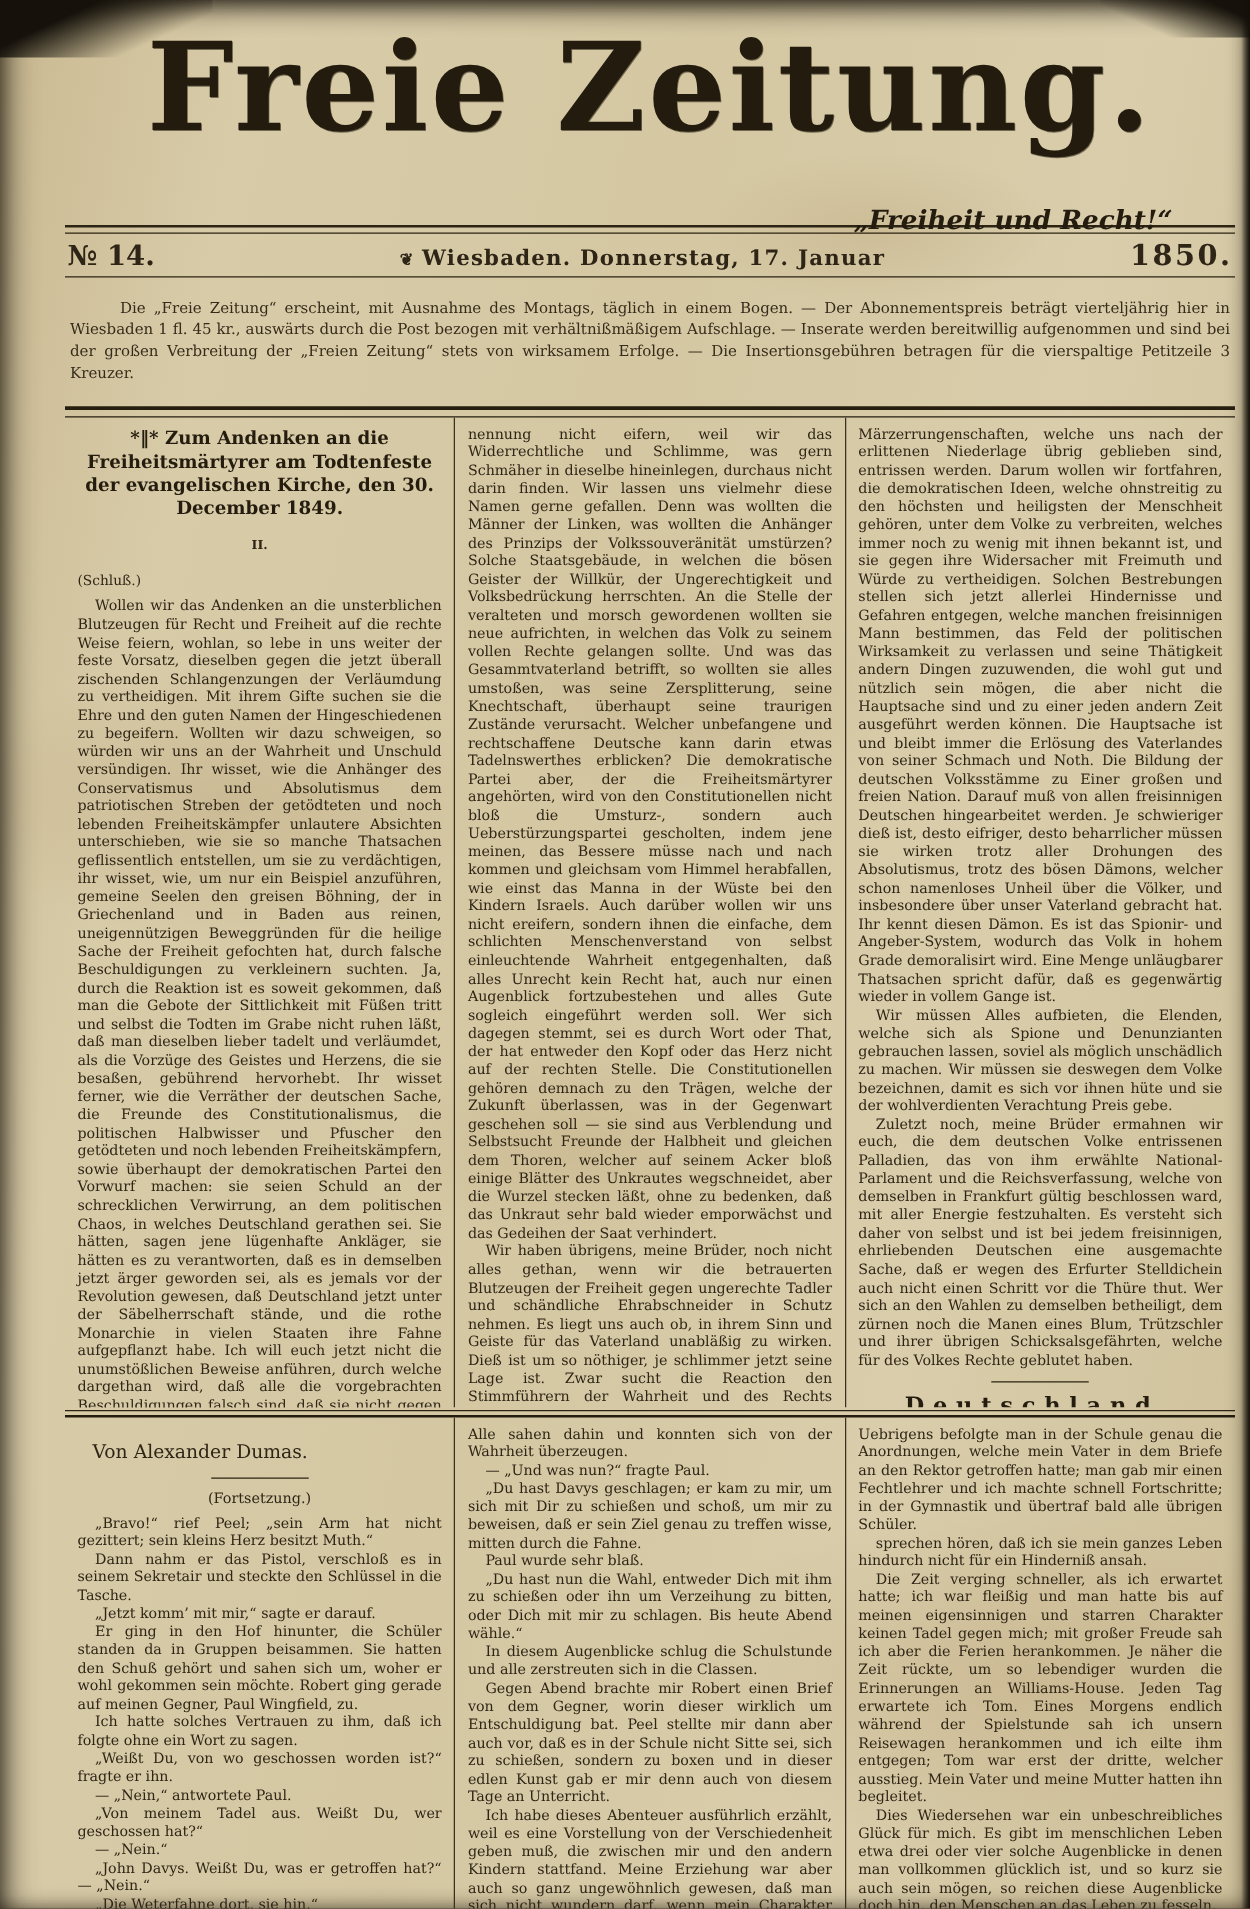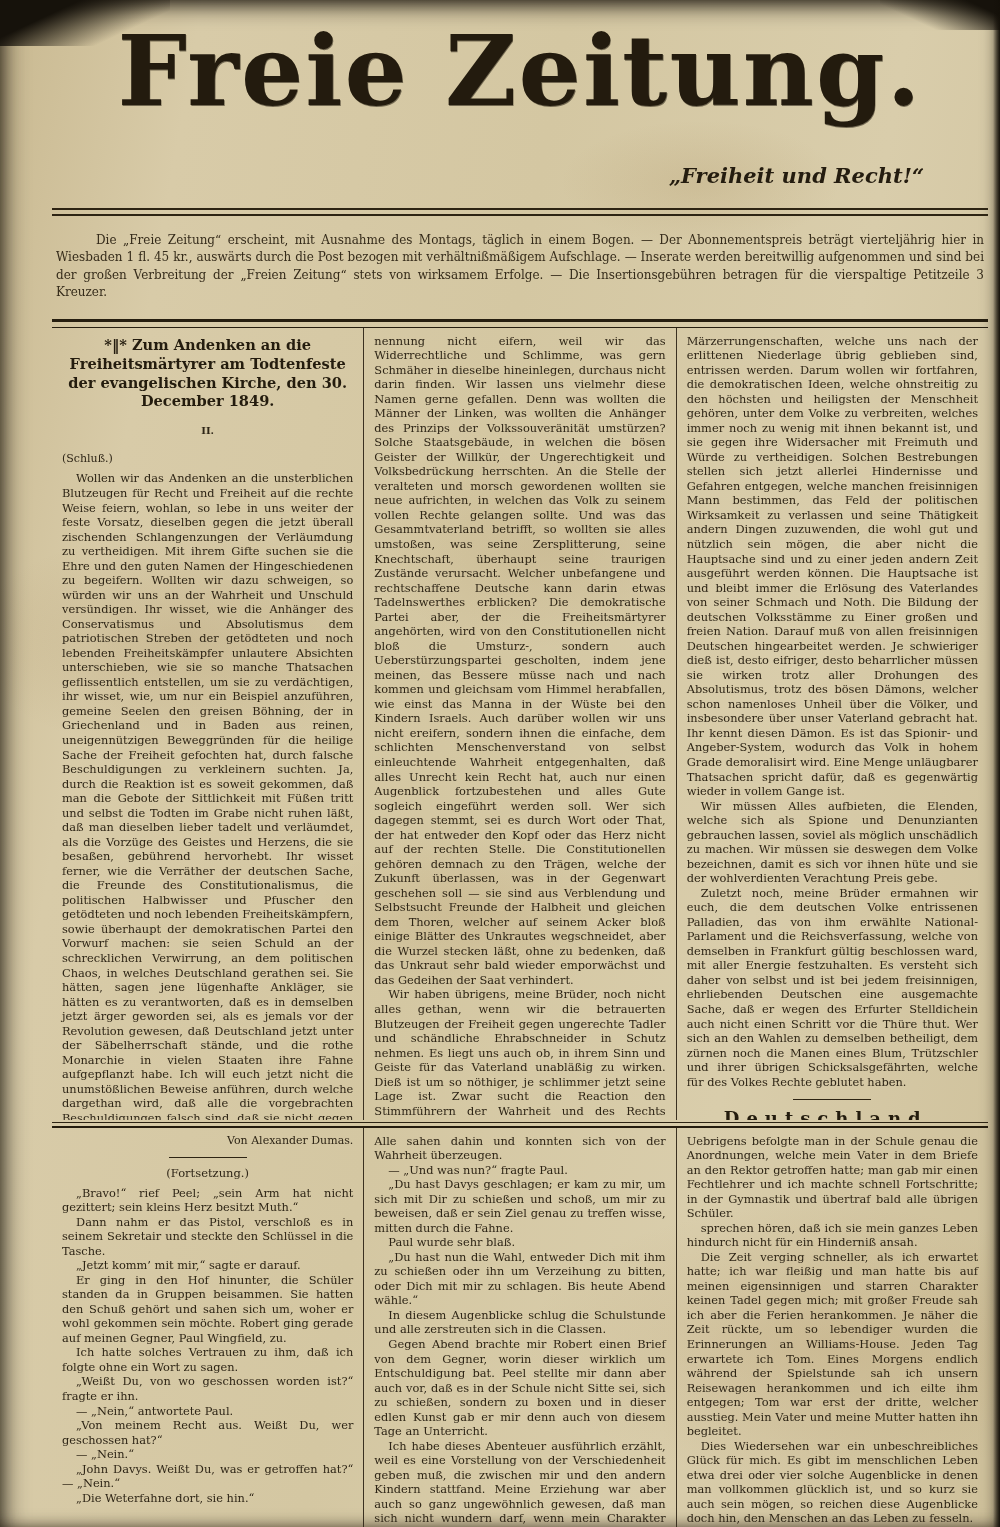--- a/index.html
+++ b/index.html
@@ -21,28 +21,28 @@
   }
   .corner-tl{position:absolute;top:0;left:0;width:170px;height:46px;
     background:linear-gradient(155deg,#16120b 30%,rgba(22,18,11,0) 72%);pointer-events:none;}
   .corner-tr{position:absolute;top:0;right:0;width:120px;height:30px;
     background:linear-gradient(205deg,#16120b 18%,rgba(22,18,11,0) 70%);pointer-events:none;}
   .edge-r{position:absolute;top:0;right:0;width:7px;height:100%;background:linear-gradient(to left,#141009,rgba(20,16,9,0));}
 
   .inner{position:absolute;left:52px;right:12px;top:0;}
 
   
-  .masthead{position:relative;height:208px;text-decoration:underline;}
+  .masthead{position:relative;height:180px;text-decoration:underline;}
   .m-title{
     margin:0;position:absolute;left:0;right:0;top:22px;text-align:center;
     font-size:98px;line-height:1;font-weight:700;letter-spacing:2px;color:#231b0e;
     text-shadow:0.6px 0.8px 0 rgba(35,27,14,0.55);
     font-family:"DejaVu Serif","Liberation Serif",serif;font-style:normal;
   }
-  .m-motto{position:absolute;right:64px;top:163px;font-size:21px;font-weight:700;font-style:italic;color:#241c0f;}
+  .m-motto{position:absolute;right:50px;top:163px;font-size:21px;font-weight:700;font-style:italic;color:#241c0f;}
 
   .rule-pair{border-top:2px solid #2d2413;border-bottom:1.5px solid #2d2413;height:4px;}
   .rule-single{border-top:1.5px solid #2d2413;height:0;}
   .rule-heavy{border-top:3px solid #261e0f;border-bottom:1.5px solid #261e0f;height:5px;}
 
   .dateline{display:flex;align-items:baseline;justify-content:space-between;padding:4px 2px 3px 2px;}
   .d-issue{font-size:22px;font-weight:700;}
   .d-place{font-size:17px;font-weight:700;letter-spacing:1px;}
   .d-mark{font-size:13px;margin-right:6px;}
   .d-year{font-size:23px;font-weight:700;letter-spacing:2px;}
@@ -61,21 +61,21 @@
 
   .art-title{margin:2px 0 14px 0;font-size:14.6px;line-height:1.3;font-weight:700;text-align:center;color:#241c0e;}
   .art-part{margin:6px 0 2px 0;text-align:center;font-weight:700;font-size:10px;}
   .art-sub{margin:16px 0 6px 0;font-size:11px;}
 
   .divider{width:78px;border-top:1.5px solid #2d2413;margin:10px auto 8px auto;}
 
   .de-head{margin:6px 0 6px 0;text-align:center;font-size:18px;font-weight:700;letter-spacing:7px;color:#241c0e;}
 
   .feui-title{margin:4px 0 2px 0;font-size:17px;font-weight:700;text-align:center;color:#241c0e;}
-  .feui-by{margin:0;text-align:right;font-size:11px;}
+  .feui-by{margin:12px;text-align:left;font-size:15px;}
   .feui-cont{margin:2px 0 6px 0;text-align:center;font-size:11.5px;}
 
   .section-rule{border-top:1px solid #2d2413;border-bottom:2.5px solid #241c0e;height:3px;margin-top:2px;}
 </style>
 </head>
 <body>
 
 <div class="page">
   <div class="corner-tl"></div>
   <div class="corner-tr"></div>
@@ -83,20 +83,25 @@
 
   <div class="inner">
 
     <header class="masthead">
       <h1 class="m-title">Freie Zeitung.</h1>
       <div class="m-motto">„Freiheit und Recht!“</div>
     </header>
 
     <div class="rule-pair"></div>
 
+    <div class="dateline">
+      <span class="d-issue">№ 14.</span>
+      <span class="d-place"><span class="d-mark">❦</span><span>Wiesbaden.  Donnerstag, 17. Januar</span></span>
+      <span class="d-year">1850.</span>
+    </div>
 
     <div class="rule-single"></div>
 
     <p class="imprint">Die „Freie Zeitung“ erscheint, mit Ausnahme des Montags, täglich in einem Bogen. — Der Abonnementspreis beträgt vierteljährig hier in Wiesbaden 1 fl. 45 kr., auswärts durch die Post bezogen mit verhältnißmäßigem Aufschlage. — Inserate werden bereitwillig aufgenommen und sind bei der großen Verbreitung der „Freien Zeitung“ stets von wirksamem Erfolge. — Die Insertionsgebühren betragen für die vierspaltige Petitzeile 3 Kreuzer.</p>
 
     <div class="rule-heavy"></div>
 
     <div class="cols main-cols">
 
       <div class="col">
@@ -135,21 +140,21 @@
         <div class="divider"></div>
         <p class="feui-cont">(Fortsetzung.)</p>
         <div class="body-text">
             <p class="para">„Bravo!“ rief Peel; „sein Arm hat nicht gezittert; sein kleins Herz besitzt Muth.“</p>
             <p class="para">Dann nahm er das Pistol, verschloß es in seinem Sekretair und steckte den Schlüssel in die Tasche.</p>
             <p class="para">„Jetzt komm’ mit mir,“ sagte er darauf.</p>
             <p class="para">Er ging in den Hof hinunter, die Schüler standen da in Gruppen beisammen. Sie hatten den Schuß gehört und sahen sich um, woher er wohl gekommen sein möchte. Robert ging gerade auf meinen Gegner, Paul Wingfield, zu.</p>
             <p class="para">Ich hatte solches Vertrauen zu ihm, daß ich folgte ohne ein Wort zu sagen.</p>
             <p class="para">„Weißt Du, von wo geschossen worden ist?“ fragte er ihn.</p>
             <p class="para">— „Nein,“ antwortete Paul.</p>
-            <p class="para">„Von meinem Recht aus.  Weißt Du, wer geschossen hat?“</p>
+            <p class="para">„Von meinem Tadel aus.  Weißt Du, wer geschossen hat?“</p>
             <p class="para">— „Nein.“</p>
             <p class="para">„John Davys. Weißt Du, was er getroffen hat?“ — „Nein.“</p>
             <p class="para">„Die Weterfahne dort, sie hin.“</p>
           </div>
       </div>
 
       <div class="col body-text" data-first-flush="true">
           <p class="para">Alle sahen dahin und konnten sich von der Wahrheit überzeugen.</p>
           <p class="para">— „Und was nun?“ fragte Paul.</p>
           <p class="para">„Du hast Davys geschlagen; er kam zu mir, um sich mit Dir zu schießen und schoß, um mir zu beweisen, daß er sein Ziel genau zu treffen wisse, mitten durch die Fahne.</p>

